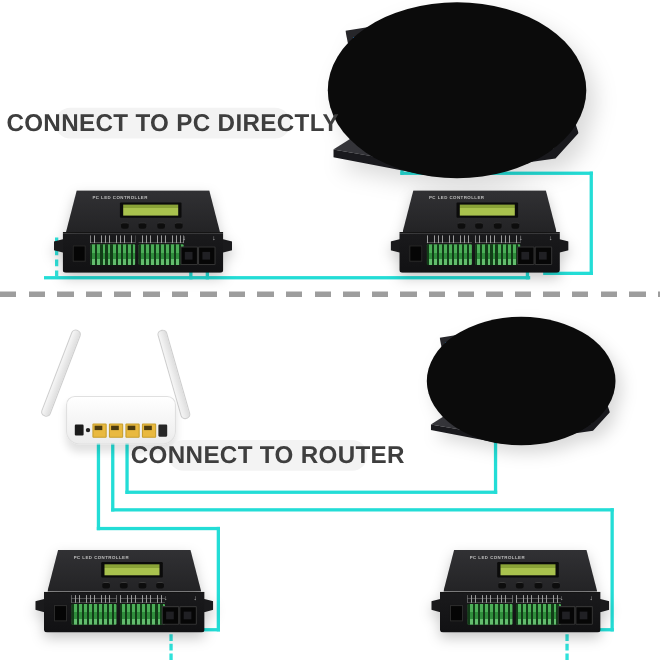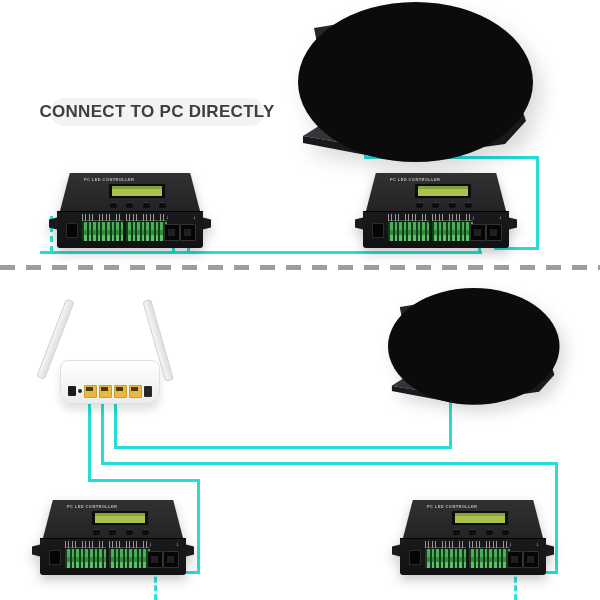--- a/index.html
+++ b/index.html
@@ -5,21 +5,21 @@
   html,body{margin:0;padding:0;background:#ffffff;}
   .canvas{position:relative;width:600px;height:600px;background:#ffffff;overflow:hidden;
           font-family:"Liberation Sans", sans-serif;}
   
   .c{position:absolute;background:#23ddd6;z-index:1;}
   .cd{position:absolute;width:0;border-left:3px dashed #2fe2da;z-index:1;}
   .divider{position:absolute;left:0;top:265px;width:600px;height:5px;z-index:3;
            background:repeating-linear-gradient(90deg,#9d9d9d 0 15px,transparent 15px 26px);}
   
   .pill{position:absolute;background:#f3f3f3;border-radius:15px;display:flex;align-items:center;
-        justify-content:center;font-weight:bold;color:#3e3e3e;font-size:17px;letter-spacing:.3px;
+        justify-content:center;font-weight:bold;color:#3e3e3e;font-size:22px;letter-spacing:.3px;
         z-index:4;white-space:nowrap;}
   
   .ctrl{position:absolute;width:146px;height:76px;z-index:2;filter:drop-shadow(0 5px 6px rgba(0,0,0,.22));}
   .ctrl-top{position:absolute;left:3px;top:0;width:140px;height:38px;
             background:linear-gradient(180deg,#313134,#232325);
             clip-path:polygon(7% 0,93% 0,100% 100%,0 100%);}
   .ctrl-label{position:absolute;left:24px;top:5px;font-size:4px;line-height:4px;color:#bcbcbc;
               letter-spacing:.4px;font-weight:bold;white-space:nowrap;}
   .ctrl-lcd{position:absolute;left:49px;top:11px;width:56px;height:14px;background:#0b0b0b;border-radius:1px;}
   .ctrl-lcd-screen{position:absolute;left:3px;top:2px;right:3px;bottom:2px;
@@ -113,20 +113,23 @@
 
   <div class="cd" style="left:50px;top:216px;height:36px"></div>
   <div class="cd" style="left:154px;top:568px;height:32px"></div>
   <div class="cd" style="left:514px;top:568px;height:32px"></div>
 
   <div class="divider"></div>
 
   <div class="pill" style="left:50px;top:98px;width:214px;height:28px">
     <span>CONNECT TO PC DIRECTLY</span>
   </div>
+  <div class="pill" style="left:153px;top:400px;width:181px;height:28px">
+    <span>CONNECT TO ROUTER</span>
+  </div>
 
   <div class="laptop laptop-a" style="left:298px;top:2px">
     <div class="lap-base"></div>
     <div class="lap-front"></div>
     <div class="lap-kbd"></div>
     <div class="lap-pad"></div>
     <div class="lap-screen"></div>
     <div class="lap-wall"></div>
     <div class="lap-cam"></div>
   </div>

